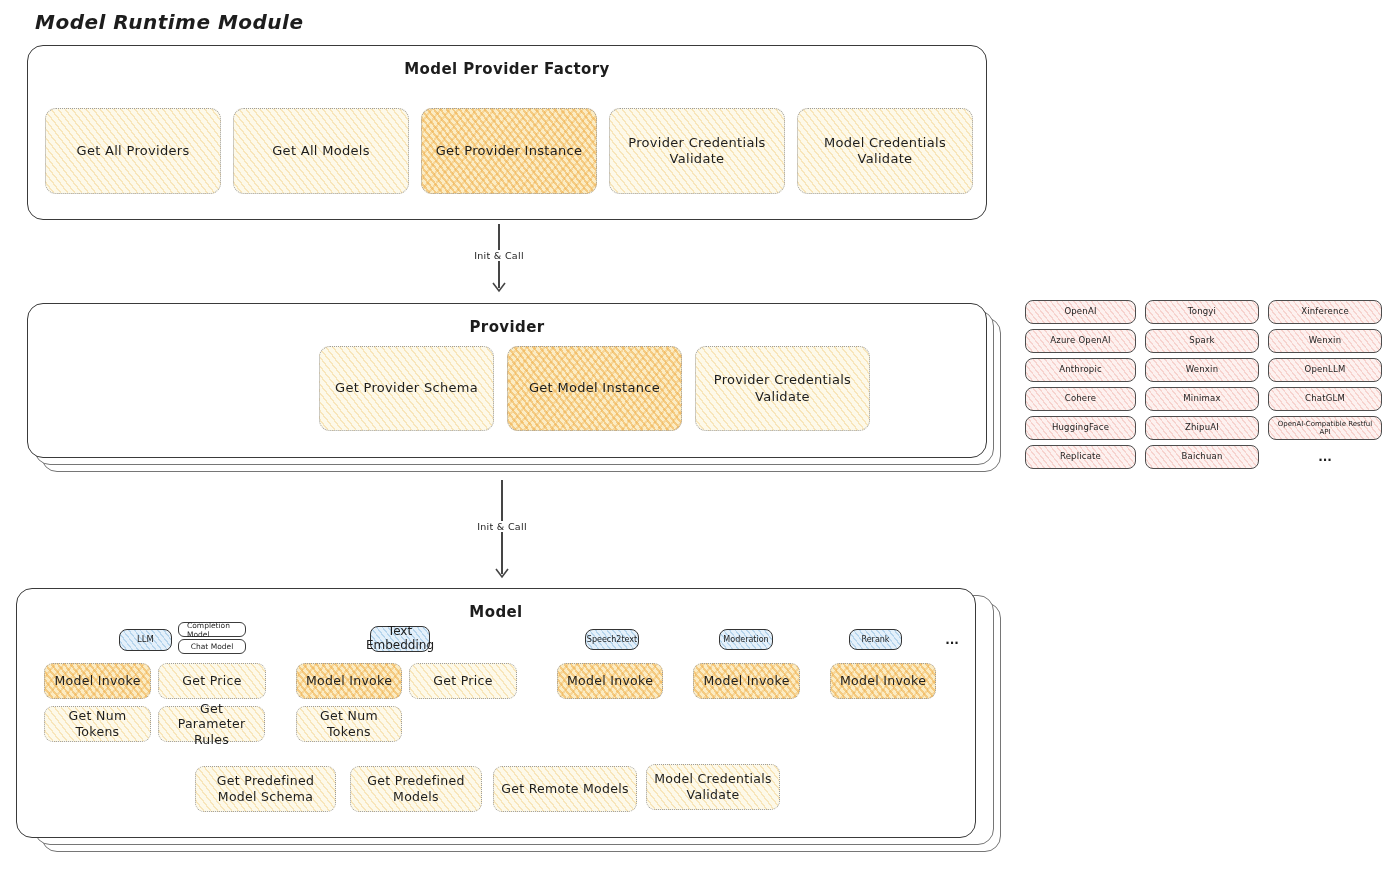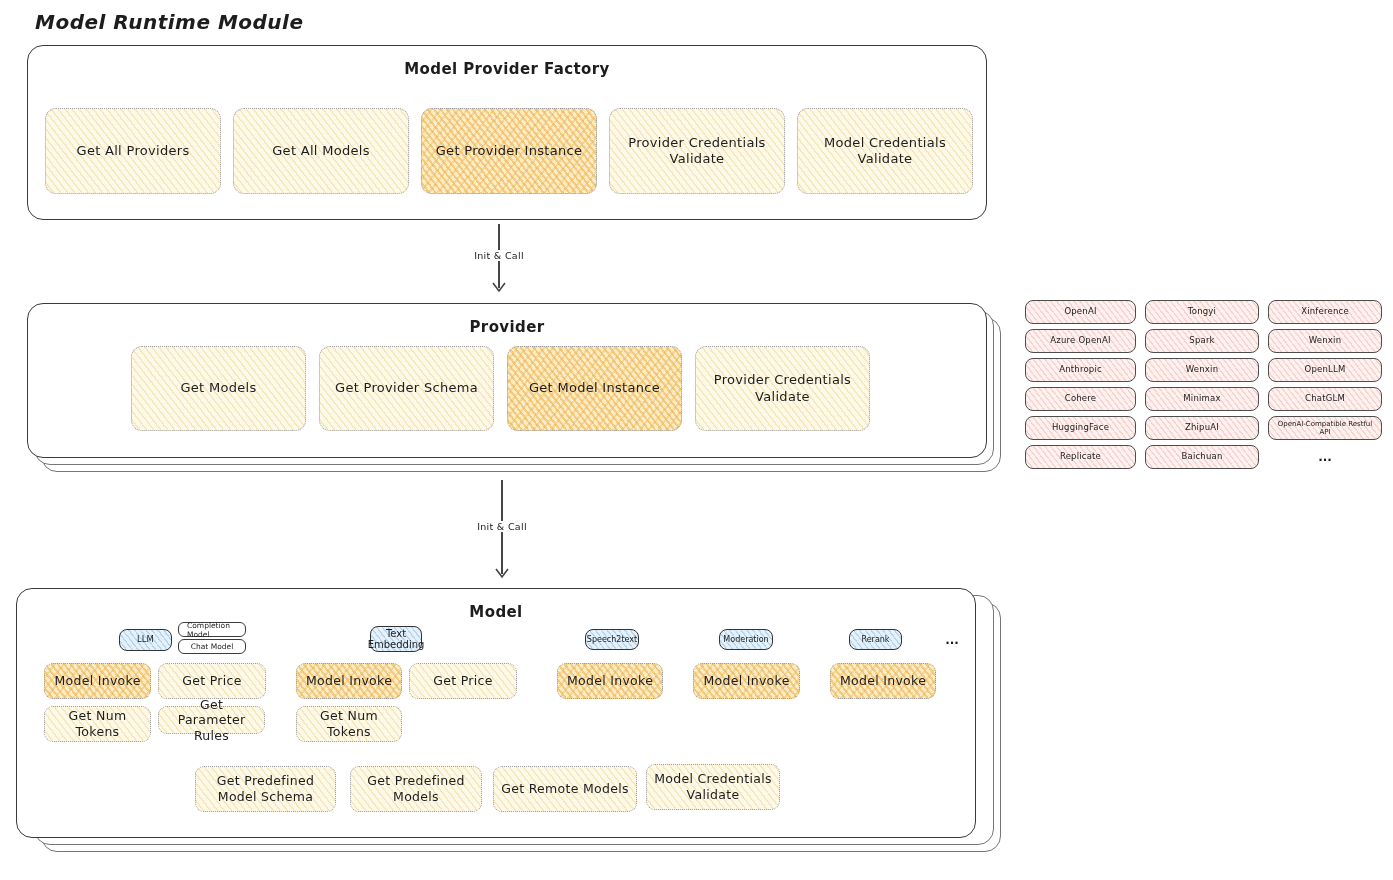--- a/index.html
+++ b/index.html
@@ -84,21 +84,20 @@
     </svg>
     <div class="label" style="top:26px;">
       <span>Init &amp; Call</span>
     </div>
   </div>
 
   <div class="stack-layer" style="left:41px; top:317px; width:960px; height:155px;"></div>
   <div class="stack-layer" style="left:34px; top:310px; width:960px; height:155px;"></div>
   <div class="bigbox" style="left:27px; top:303px; width:960px; height:155px;">
     <div class="box-title">Provider</div>
-    <div class="btn fill-yellow" style="left:103px; top:42px; width:175px; height:85px;">Get Models</div>
     <div class="btn fill-yellow" style="left:291px; top:42px; width:175px; height:85px;">Get Provider Schema</div>
     <div class="btn fill-orange" style="left:479px; top:42px; width:175px; height:85px;">Get Model Instance</div>
     <div class="btn fill-yellow" style="left:667px; top:42px; width:175px; height:85px;">Provider Credentials Validate</div>
   </div>
 
   <div class="providers-grid">
     <div class="pill fill-pink">OpenAI</div>
     <div class="pill fill-pink">Tongyi</div>
     <div class="pill fill-pink">Xinference</div>
     <div class="pill fill-pink">Azure OpenAI</div>
@@ -129,30 +128,30 @@
   </div>
 
   <div class="stack-layer" style="left:41px; top:602px; width:960px; height:250px;"></div>
   <div class="stack-layer" style="left:34px; top:595px; width:960px; height:250px;"></div>
   <div class="bigbox" style="left:16px; top:588px; width:960px; height:250px;">
     <div class="box-title">Model</div>
 
     <div class="bluepill fill-blue" style="left:102px; top:40px; width:53px; height:22px;">LLM</div>
     <div class="tag" style="left:161px; top:33px; width:68px; height:15px;padding-left:8px;">Completion Model</div>
     <div class="tag" style="left:161px; top:50px; width:68px; height:15px;">Chat Model</div>
-    <div class="bluepill fill-blue" style="left:353px; top:37px; width:52px; height:26px; font-size:10px;">Text Embedding</div>
+    <div class="bluepill fill-blue" style="left:353px; top:37px; width:60px; height:26px; font-size:12px;">Text Embedding</div>
     <div class="bluepill fill-blue" style="left:568px; top:40px; width:54px; height:21px; font-size:8px;">Speech2text</div>
     <div class="bluepill fill-blue" style="left:702px; top:40px; width:54px; height:21px; font-size:8px;">Moderation</div>
     <div class="bluepill fill-blue" style="left:832px; top:40px; width:53px; height:21px; font-size:8px;">Rerank</div>
     <div class="ellipsis-text" style="left:920px; top:44px; width:30px; text-align:center;">...</div>
 
     <div class="btn sm fill-orange" style="left:27px;  top:74px;  width:107px; height:36px;">Model Invoke</div>
     <div class="btn sm fill-yellow" style="left:141px; top:74px;  width:108px; height:36px;">Get Price</div>
     <div class="btn sm fill-yellow" style="left:27px;  top:117px; width:107px; height:36px;">Get Num Tokens</div>
-    <div class="btn sm fill-yellow" style="left:141px; top:117px; width:107px; height:28px;">Get Parameter Rules</div>
+    <div class="btn sm fill-yellow" style="left:141px; top:117px; width:107px; height:36px;">Get Parameter Rules</div>
 
     <div class="btn sm fill-orange" style="left:279px; top:74px;  width:106px; height:36px;">Model Invoke</div>
     <div class="btn sm fill-yellow" style="left:392px; top:74px;  width:108px; height:36px;">Get Price</div>
     <div class="btn sm fill-yellow" style="left:279px; top:117px; width:106px; height:36px;">Get Num Tokens</div>
 
     <div class="btn sm fill-orange" style="left:540px; top:74px; width:106px; height:36px;">Model Invoke</div>
     <div class="btn sm fill-orange" style="left:676px; top:74px; width:107px; height:36px;">Model Invoke</div>
     <div class="btn sm fill-orange" style="left:813px; top:74px; width:106px; height:36px;">Model Invoke</div>
 
     <div class="btn sm fill-yellow" style="left:178px; top:177px; width:141px; height:46px;">Get Predefined Model Schema</div>

